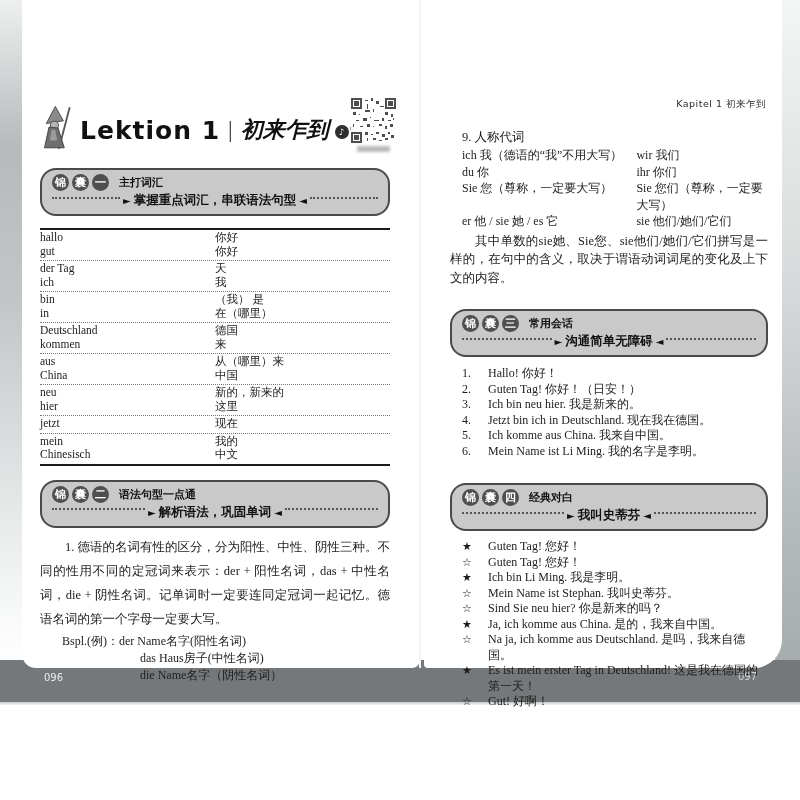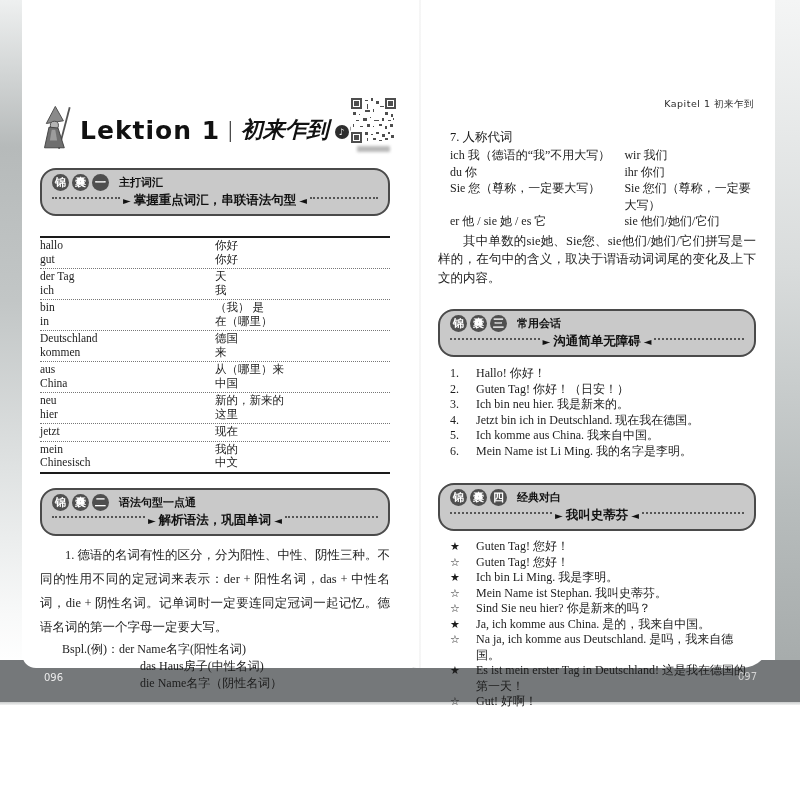--- a/index.html
+++ b/index.html
@@ -15,21 +15,21 @@
   .bottom-band { position:absolute; left:0; top:660px; width:800px; height:42px; background:#75787a; }
   .edge-line { position:absolute; left:0; top:702px; width:800px; height:3px;
     background:linear-gradient(180deg,#c9cbcb,#f1f2f2); }
   .page-num { position:absolute; font-family:"DejaVu Sans",sans-serif; font-size:10px; }
   .page-num-left { left:44px; top:672px; color:#ececec; }
   .page-num-right { left:738px; top:671px; color:#d2d2d2; }
 
   
   .page { position:absolute; top:0; height:668px; background:#ffffff; }
   .page-left { left:22px; width:398px; border-radius:0 0 8px 14px; padding:0 30px 0 18px; }
-  .page-right { left:412px; width:358px; border-radius:0 0 28px 4px; padding:0 14px 1px 26px; }
+  .page-right { left:424px; width:358px; border-radius:0 0 28px 4px; padding:0 14px 1px 26px; }
   .seam { position:absolute; left:419px; top:0; width:2px; height:668px;
     background:linear-gradient(90deg,#ffffff,#ececec,#ffffff); }
 
   
   .lesson-header { margin-top:104px; height:52px; display:flex; align-items:center; position:relative; }
   .wizard { flex:0 0 auto; margin-right:4px; }
   .lesson-label { font-family:"DejaVu Sans",sans-serif; font-weight:bold; font-size:25px; letter-spacing:1px; color:#111; }
   .lesson-divider { font-size:23px; color:#333; margin:0 8px; font-weight:normal; }
   .lesson-title { font-family:"DejaVu Sans",sans-serif; font-weight:bold; font-size:22px; color:#111;font-style:italic; }
   .audio-badge { display:flex; align-items:flex-start; margin-left:6px; margin-top:4px; }
@@ -45,21 +45,21 @@
   .pouch-row1 { display:flex; align-items:center; gap:3px; }
   .badge { flex:0 0 auto; width:17px; height:17px; border-radius:50%; background:#4f4f4f; color:#ffffff;
     font-family:"DejaVu Sans",sans-serif; font-weight:bold; font-size:11px; line-height:17px; text-align:center; }
   .pouch-title { font-family:"DejaVu Sans",sans-serif; font-weight:bold; font-size:11px; color:#111; margin-left:7px; }
   .pouch-row2 { display:flex; align-items:center; margin-top:1px; }
   .leader { flex:1 1 auto; border-bottom:2px dotted #555; height:1px; transform:translateY(-3px); }
   .pouch-arrow { font-size:10px; color:#111; margin:0 3px; font-family:"DejaVu Sans",sans-serif; }
   .pouch-sub { font-family:"DejaVu Sans",sans-serif; font-weight:bold; font-size:12.5px; color:#111; }
 
   
-  .vocab { margin-top:20px; border-top:2.5px solid #1a1a1a; border-bottom:2.5px solid #1a1a1a; }
+  .vocab { margin-top:12px; border-top:2.5px solid #1a1a1a; border-bottom:2.5px solid #1a1a1a; }
   .vgroup { padding:1px 0 2px; border-bottom:1px dotted #777; }
   .vgroup:last-child { border-bottom:none; }
   .vrow { display:flex; line-height:13.5px; font-size:11.5px; }
   .vrow .de { width:175px; }
   .vrow .zh { flex:1; }
 
   
   .pouch-2 { margin-top:14px; }
   .grammar-para { margin-top:7px; font-size:12.5px; line-height:24px; text-align:justify; text-indent:2em; }
   .bsp-first { margin-top:2px; font-size:12px; line-height:17px; padding-left:22px; }
@@ -290,21 +290,21 @@
       <span>Bspl.(例)：</span><span>der Name名字(阳性名词)</span>
     </div>
     <div class="bsp-line">das Haus房子(中性名词)</div>
     <div class="bsp-line">die Name名字（阴性名词）</div>
   </div>
 
   <div class="page page-right">
 
     <div class="running-head">Kapitel 1  初来乍到</div>
 
-    <div class="pron-heading">7. 人称代词</div>
+    <div class="pron-heading">9. 人称代词</div>
     <div class="pronouns">
       <div class="pron-row">
         <span class="pron-left">ich 我（德语的“我”不用大写）</span>
         <span class="pron-right">wir 我们</span>
       </div>
       <div class="pron-row">
         <span class="pron-left">du 你</span>
         <span class="pron-right">ihr 你们</span>
       </div>
       <div class="pron-row">

